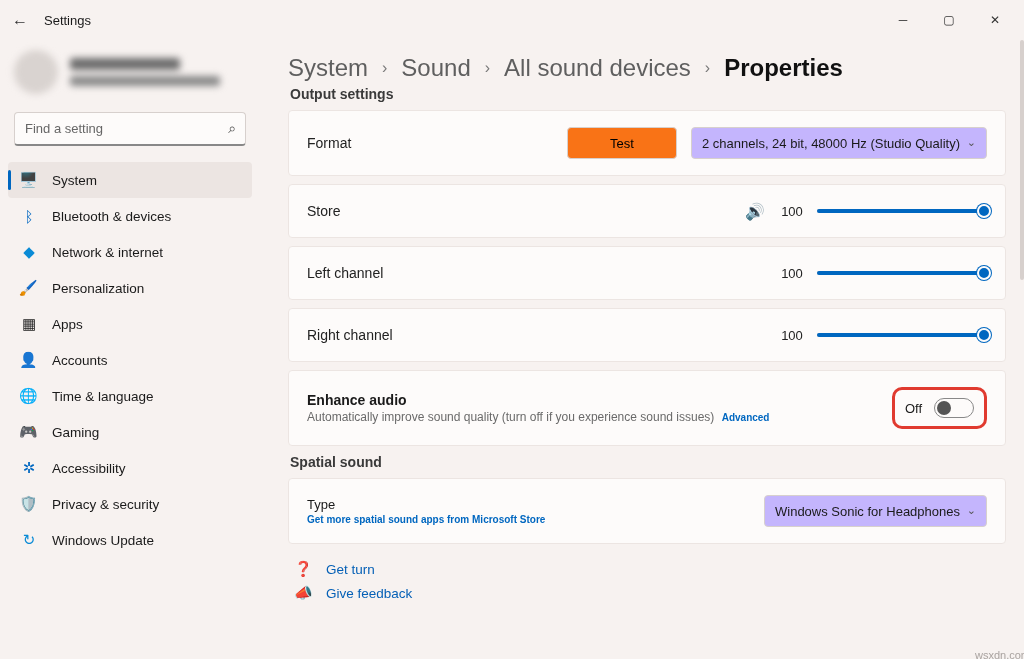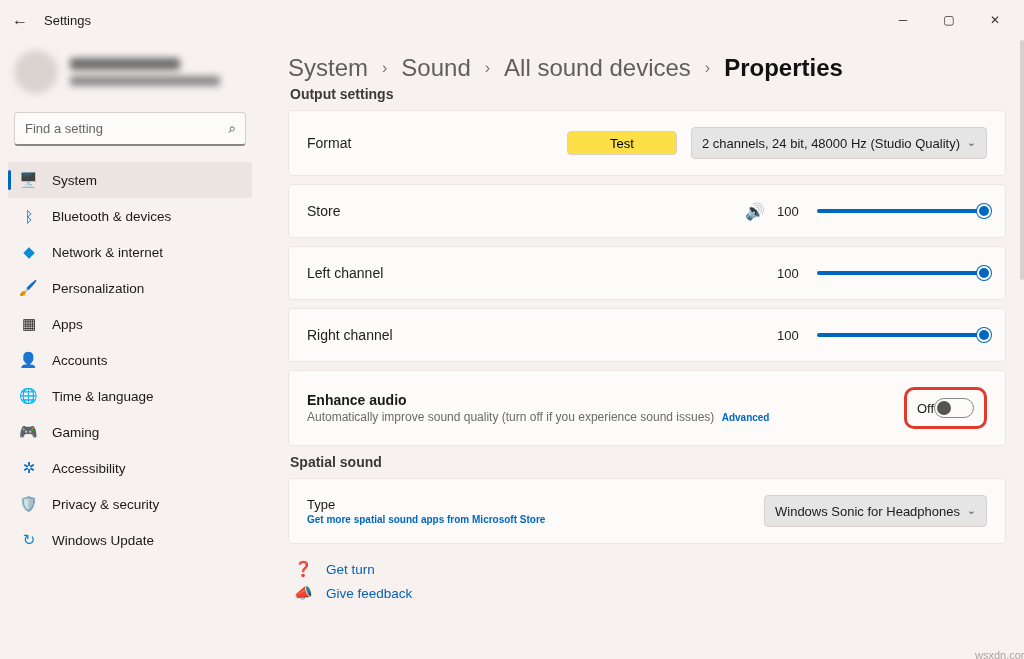--- a/index.html
+++ b/index.html
@@ -29,33 +29,33 @@
   .main { flex: 1; padding: 0 18px 20px 28px; overflow-y: auto; position: relative;}
   .breadcrumb { display: flex; align-items: center; gap: 14px; font-size: 24px; padding: 14px 0 6px 0; color: #5f5f5f; flex-wrap: wrap;}
   .breadcrumb .crumb { white-space: nowrap; }
   .breadcrumb .sep { color: #7a7a7a; font-size: 16px; }
   .breadcrumb .current { color: #111; font-weight: 600; }
   .sect { font-size: 14px; font-weight: 600; color: #3a3a3a; margin: 2px 0 8px 2px; }
   .sect.top { margin-top: -2px; }
   .card { background: #fdfbfa; border: 1px solid #ece5e2; border-radius: 4px; margin-bottom: 8px; padding: 16px 18px; display: flex; align-items: center; }
   .card .label { font-size: 14px; color: #222; min-width: 200px; }
   .card .spacer { flex: 1; }
-  .testbtn { width: 110px; height: 24px; border: 1px solid #d7d0cd; background: #fde047; border-radius: 4px; font-size: 13px; margin-right: 14px; cursor: pointer;}
-  .dropdown { min-width: 270px; height: 32px; border: 1px solid #d7d0cd; background: #e5e5e5; border-radius: 4px; padding: 0 26px 0 10px; font-size: 13px; display: flex; align-items: center; position: relative; cursor: pointer;}
+  .testbtn { width: 110px; height: 32px; border: 1px solid #d7d0cd; background: #f97316; border-radius: 4px; font-size: 13px; margin-right: 14px; cursor: pointer;}
+  .dropdown { min-width: 270px; height: 32px; border: 1px solid #d7d0cd; background: #c4b5fd; border-radius: 4px; padding: 0 26px 0 10px; font-size: 13px; display: flex; align-items: center; position: relative; cursor: pointer;}
   .dropdown .chev { position: absolute; right: 10px; top: 8px; font-size: 11px; color: #555; }
   .volicon { font-size: 16px; margin-right: 12px; color: #333;}
-  .valnum { font-size: 13px; color: #222; width: 30px; text-align: left; margin-right: 10px;}
+  .valnum { font-size: 13px; color: #222; width: 30px; text-align: center; margin-right: 10px;}
   .slider { width: 170px; height: 20px; position: relative; }
   .slider .track { position: absolute; top: 8px; left: 0; right: 0; height: 4px; background: #c9c3c0; border-radius: 2px; }
   .slider .fill { position: absolute; top: 8px; left: 0; height: 4px; background: #0067c0; border-radius: 2px; }
   .slider .thumb { position: absolute; top: 3px; width: 14px; height: 14px; background: #0067c0; border-radius: 50%; border: 2px solid #fdfbfa; box-shadow: 0 0 0 1px #0067c0;}
   .enhance .lblblk .t { font-size: 14px; font-weight: 600; }
   .sub { font-size: 12px; color: #6a6a6a; margin-top: 2px;}
   .linkin { color: #0067c0; font-size: 10px; font-weight: 700; cursor: pointer; margin-left: 4px;}
-  .toggle-wrap { border: 3px solid #e03a2f; border-radius: 10px; padding: 8px 10px; display: flex; align-items: center; gap: 0;}
+  .toggle-wrap { border: 3px solid #e03a2f; border-radius: 10px; padding: 8px 10px; display: flex; align-items: center; gap: 12px;}
   .toggle-label { font-size: 13px; }
   .toggle { width: 40px; height: 20px; border-radius: 20px; background: #fdfbfa; border: 1px solid #888; position: relative;}
   .toggle .knob { position: absolute; left: 2px; top: 2px; width: 14px; height: 14px; background: #555; border-radius: 50%; }
   .typecard .lblblk { max-width: 440px; }
   .ghelp { display: flex; align-items: center; gap: 14px; margin: 16px 0 6px 6px; font-size: 13.5px;}
   .ghelp a { color: #0560b6; text-decoration: none;}
   .ghelp .hicon { width: 18px; font-size: 15px; color: #333;}
   .watermark { position: absolute; right: -6px; bottom: -2px; font-size: 11px; color: #a9a3a0; }
   .scrollhint { position: absolute; right: 0; top: 40px; width: 4px; height: 240px; background: #d7d0cd; border-radius: 2px;}
 </style>

